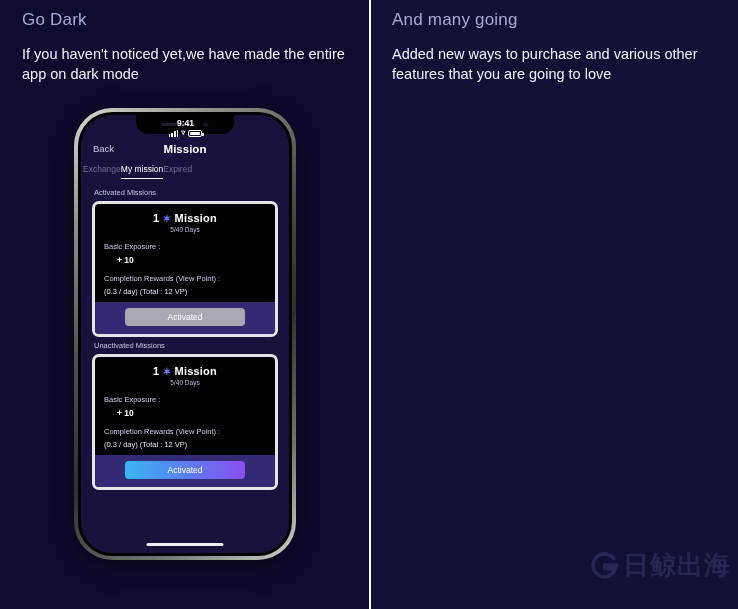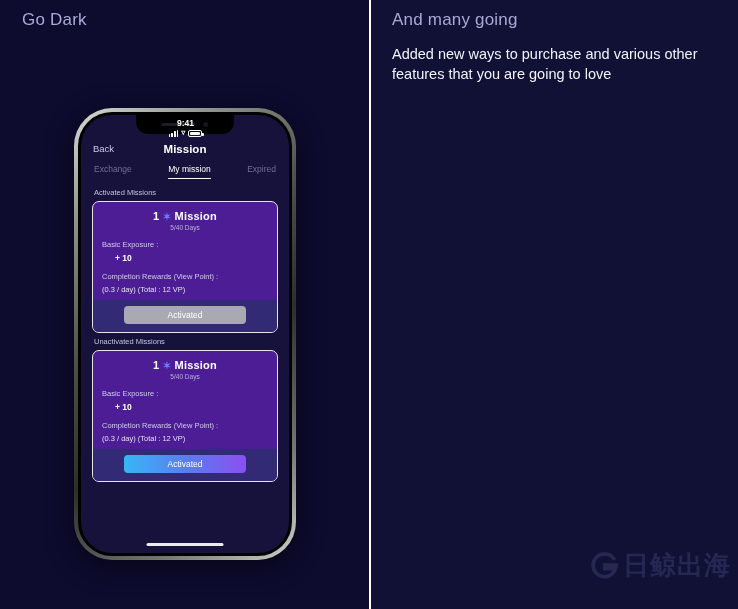--- a/index.html
+++ b/index.html
@@ -87,37 +87,36 @@
   .nav-top {
     display: flex; align-items: center; padding: 6px 12px 4px 12px;
     position: relative;
   }
   .nav-back { font-size: 9.5px; color: #c9c9e6; }
   .nav-title {
     position: absolute; left: 0; right: 0; text-align: center;
     font-size: 11.5px; font-weight: 700; color: #ffffff;
   }
   .tabs {
-    display: flex; justify-content: space-between; align-items: center;
-    padding: 6px 13px 0 13px;
-    gap: 16px;
+    display: flex; align-items: center;
+    padding: 6px 13px 0 2px;
   }
   .tab { font-size: 8.5px; color: #6f6f95; position: relative; padding-bottom: 5px; }
   .tab.active { color: #ffffff; font-weight: 400; }
   .tab.active::after {
     content: ""; position: absolute; left: 0; right: 0; bottom: 0;
     height: 1.5px; background: #ffffff; border-radius: 1px;
   }
 
   .list-area { padding: 5px 11px 0 11px; }
   .sec-label { font-size: 7.5px; color: #c2c2dd; margin: 4px 0 4px 2px; }
 
   .m-card {
     border-radius: 7px; overflow: hidden; margin-bottom: 4px;
-    background: #4c1d95; border: 1px solid #e5e5e5;
+    background: #000000; border: 3px solid #e5e5e5;
   }
   .m-body { padding: 8px 9px 6px 9px; }
   .m-head { text-align: center; color: #fff; font-size: 11px; font-weight: 700; letter-spacing:.2px;}
   .m-star { color: #6f7bff; font-size: 10px; }
   .m-days { text-align: center; font-size: 6.5px; color: #b9b6dd; margin-top: 2px; }
   .m-row { font-size: 7.5px; color: #cfcce8; margin-top: 9px; }
   .m-val { font-size: 8.5px; color: #ffffff; font-weight: 700; margin-top: 4px; margin-left: 13px; }
   .m-foot { padding: 6px 9px 8px 9px; background: #322a74; display: flex; justify-content: center; align-items: center; }
   .m-btn {
     width: 74%; text-align: center; font-size: 8.5px; color: #ffffff;
@@ -136,20 +135,21 @@
              font-family: "DejaVu Sans", sans-serif; }
 </style>
 </head>
 <body>
 
 <div class="stage">
 
   <div class="panel panel-left">
     <div class="panel-head">
       <div class="panel-title">Go Dark</div>
+      <div class="panel-sub">If you haven't noticed yet,we have made the entire app on dark mode</div>
     </div>
 
     <div class="phone" id="phone-left">
       <div class="phone-inner">
         <div class="screen">
 
           <div class="notch">
             <span class="speaker"></span>
             <span class="cam"></span>
           </div>

